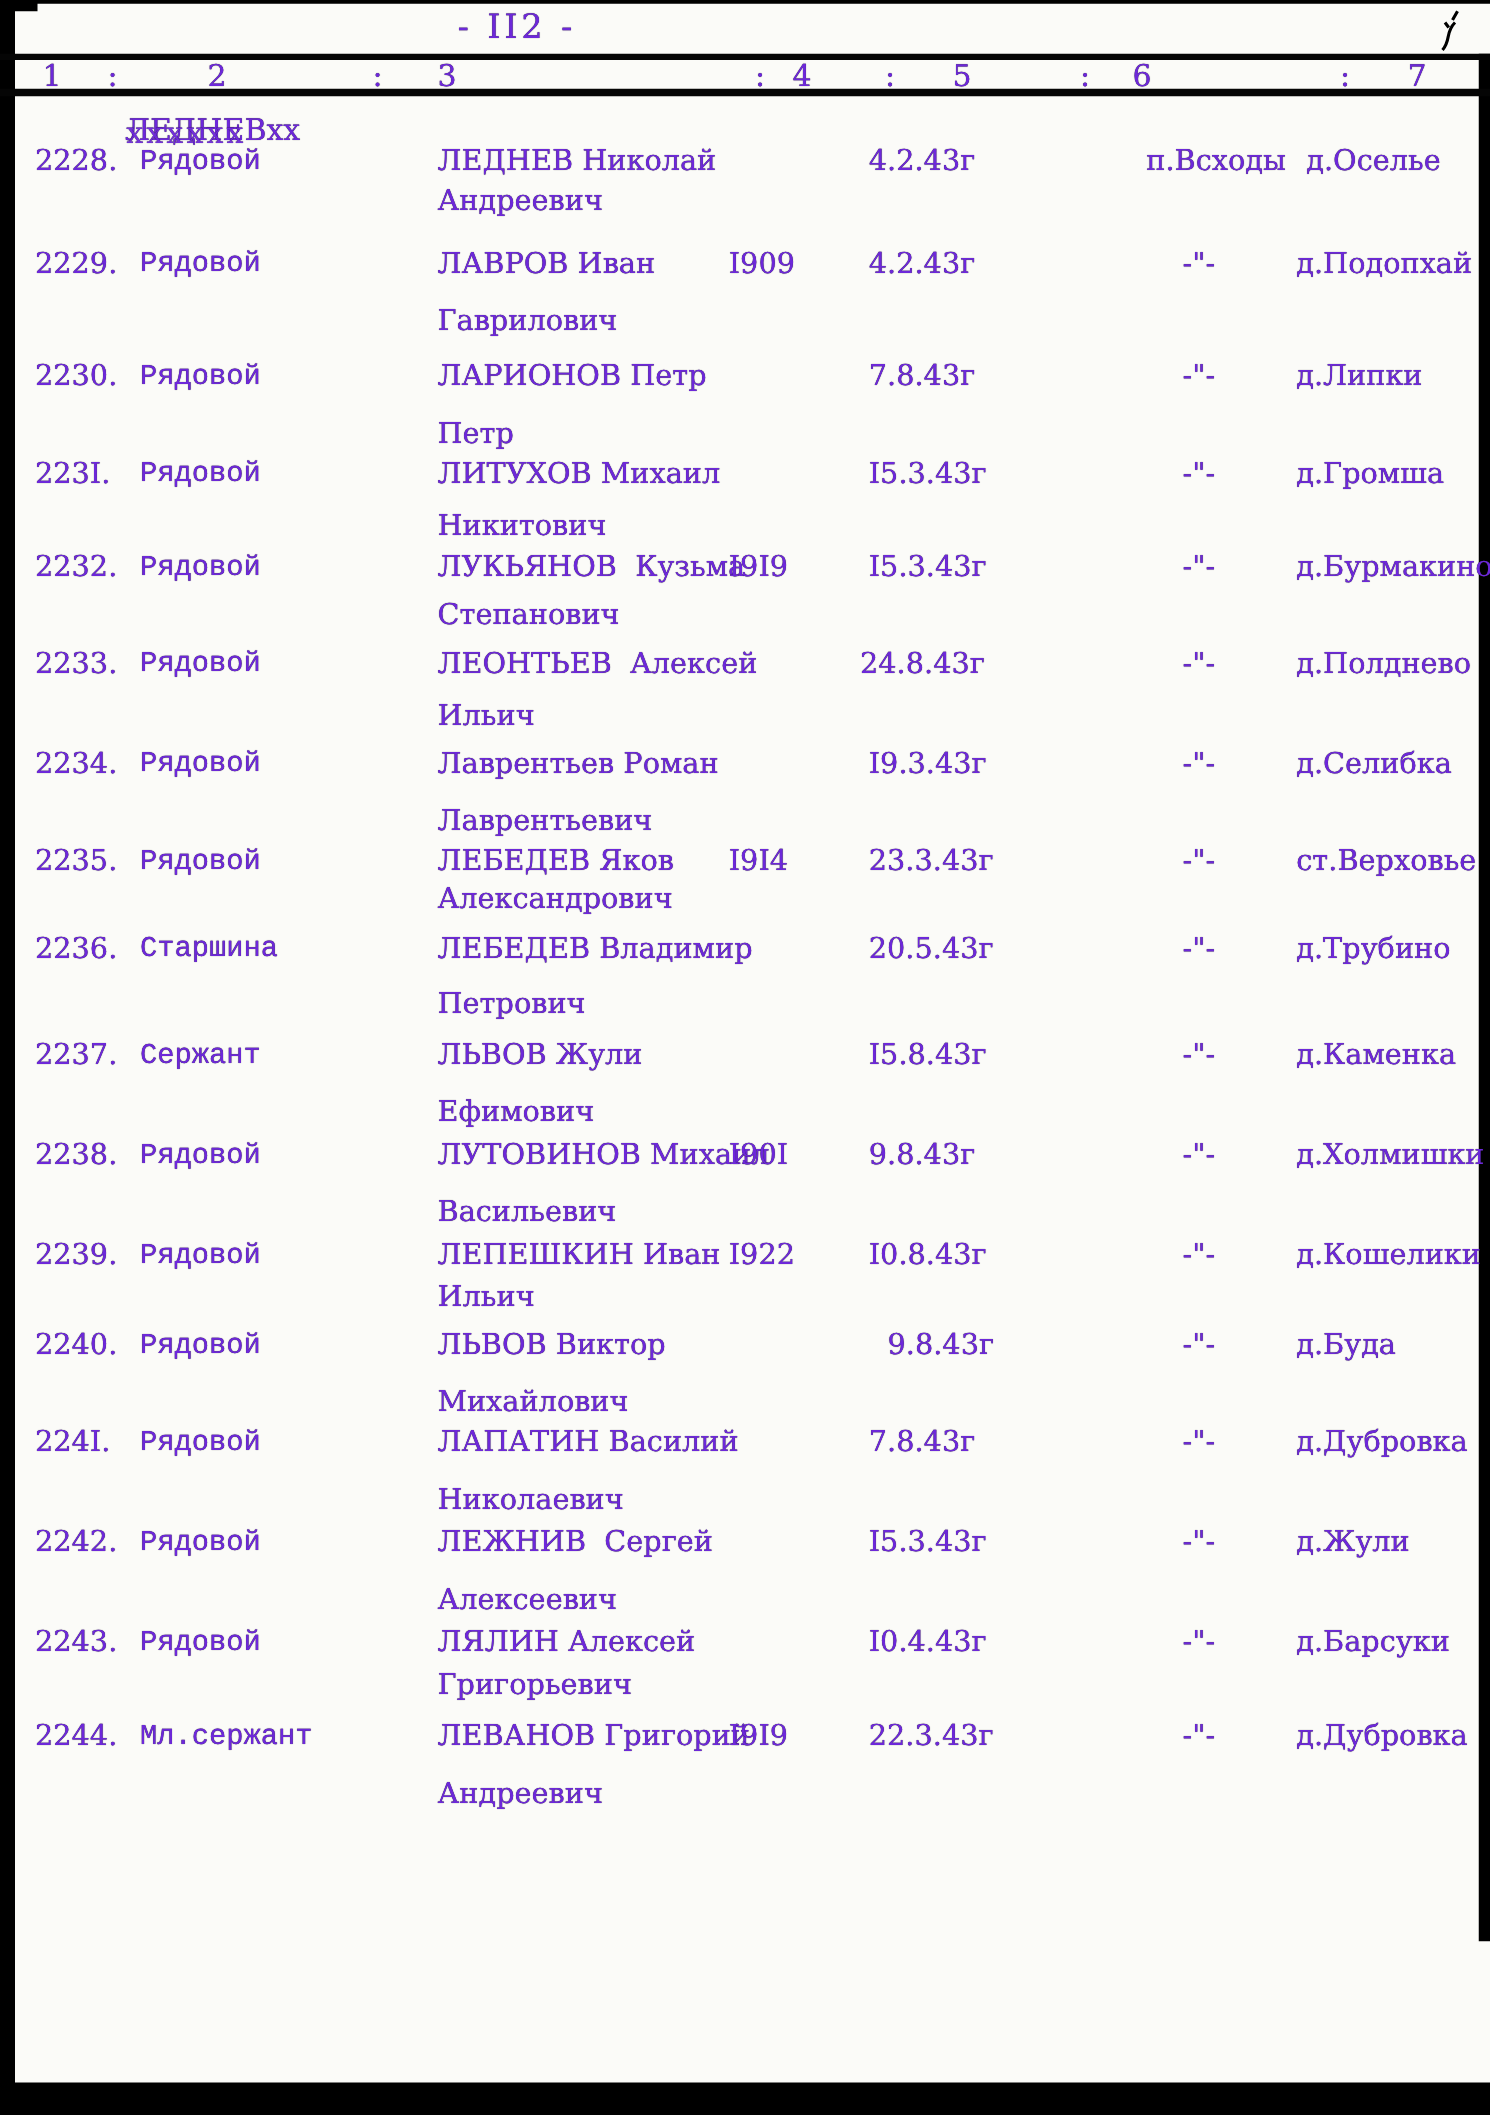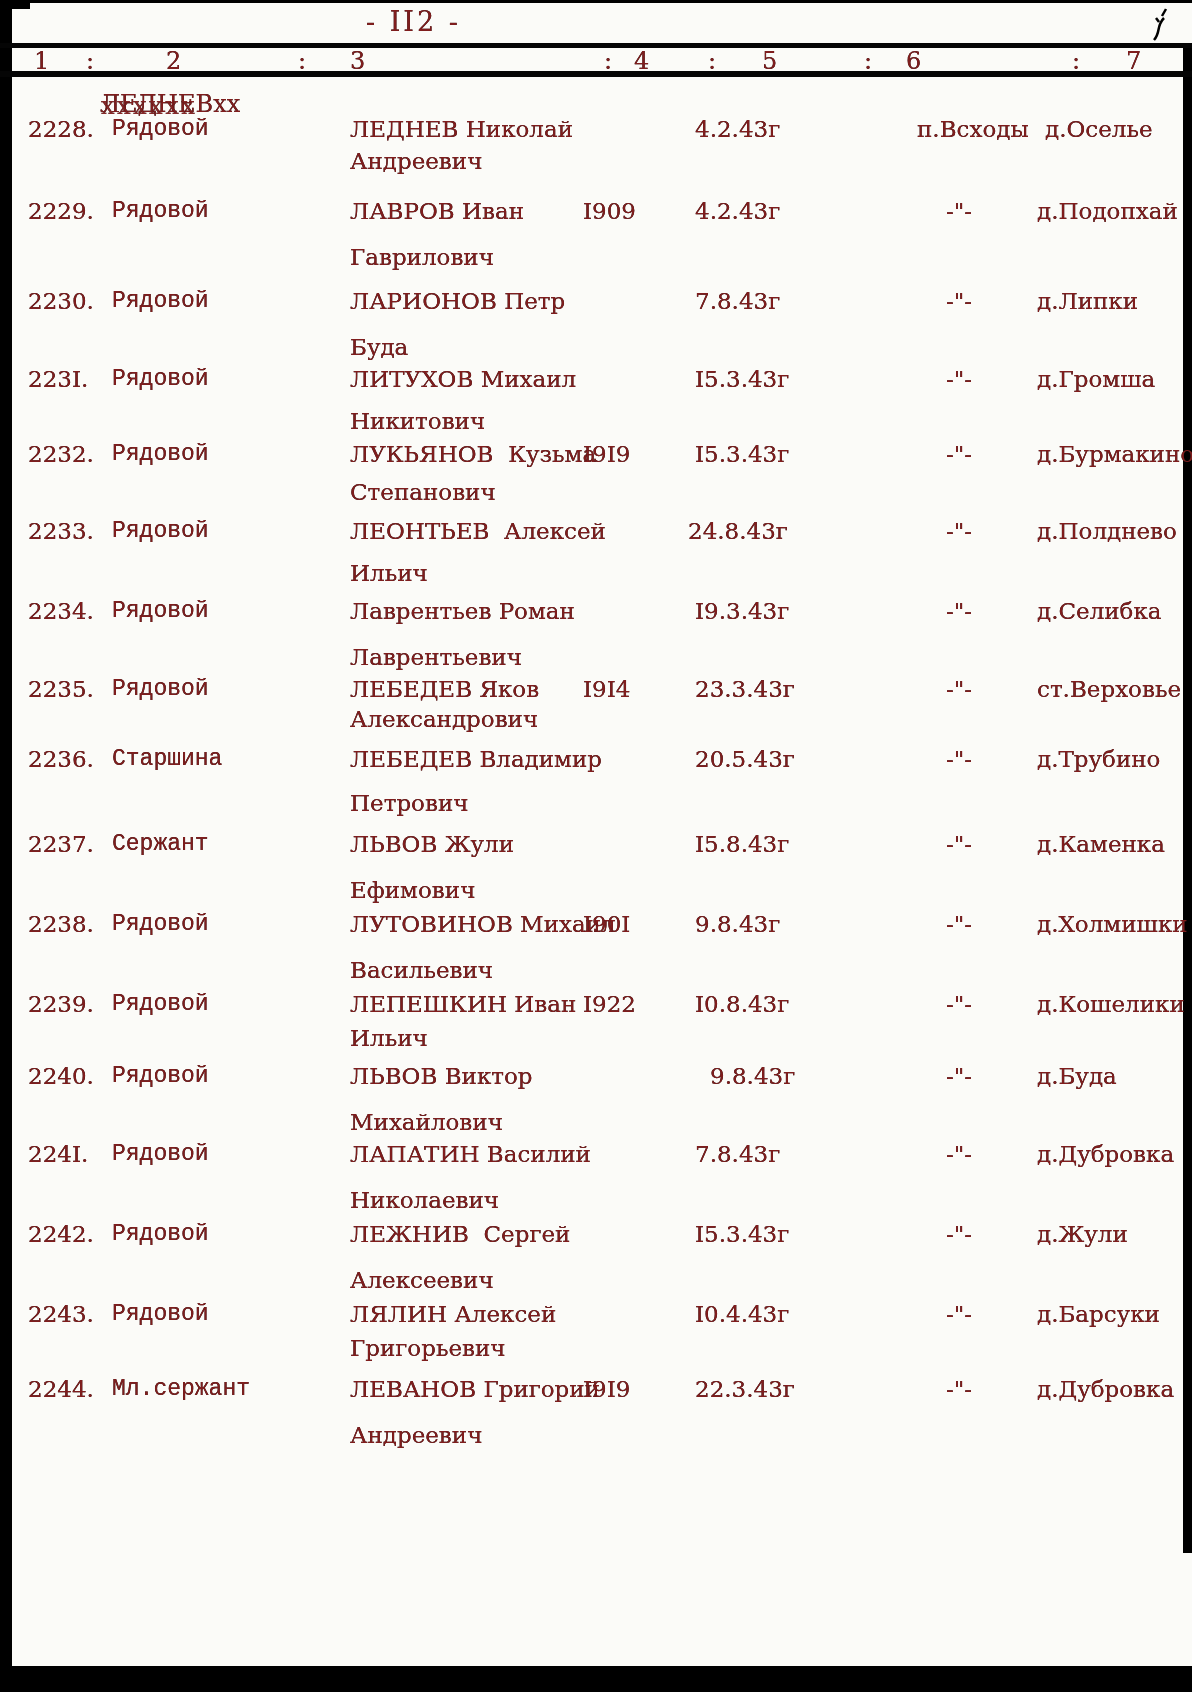--- a/index.html
+++ b/index.html
@@ -2,21 +2,21 @@
 <html><head>
 <meta charset="utf-8">
 <style>
   html,body{margin:0;padding:0;background:#e8e8e8;}
   .page{
     position:relative;
     width:1192px;height:1692px;
     background:#fbfbf8;
     overflow:hidden;
     font-family:"DejaVu Serif", serif;
-    color:#7f1d1d;
+    color:#6d28d9;
     text-shadow:0 0 .6px #141414;
   }
   
   .edge{position:absolute;background:#000;}
   .edge-top{top:0;left:0;width:100%;height:3px;}
   .edge-topleft{top:0;left:0;width:30px;height:9px;}
   .edge-left{top:0;left:0;width:12px;height:1692px;}
   .edge-right{top:43px;right:0;width:9px;height:1510px;}
   .edge-bottom{left:0;top:1666px;width:100%;height:26px;}
   
@@ -98,21 +98,21 @@
     <span class="cell c-year">I909</span>
     <span class="cell c-date">4.2.43г</span>
     <span class="cell c-d6">-"-</span>
     <span class="cell c-d7">д.Подопхай</span>
   </div>
 
   <div class="row" style="top:288px">
     <span class="cell c-num">2230.</span>
     <span class="cell c-rank">Рядовой</span>
     <span class="cell c-name">ЛАРИОНОВ Петр</span>
-    <span class="cell c-name2" style="top:46px">Буда</span>
+    <span class="cell c-name2" style="top:46px">Петр</span>
     <span class="cell c-year"></span>
     <span class="cell c-date">7.8.43г</span>
     <span class="cell c-d6">-"-</span>
     <span class="cell c-d7">д.Липки</span>
   </div>
 
   <div class="row" style="top:366px">
     <span class="cell c-num">223I.</span>
     <span class="cell c-rank">Рядовой</span>
     <span class="cell c-name">ЛИТУХОВ Михаил</span>

